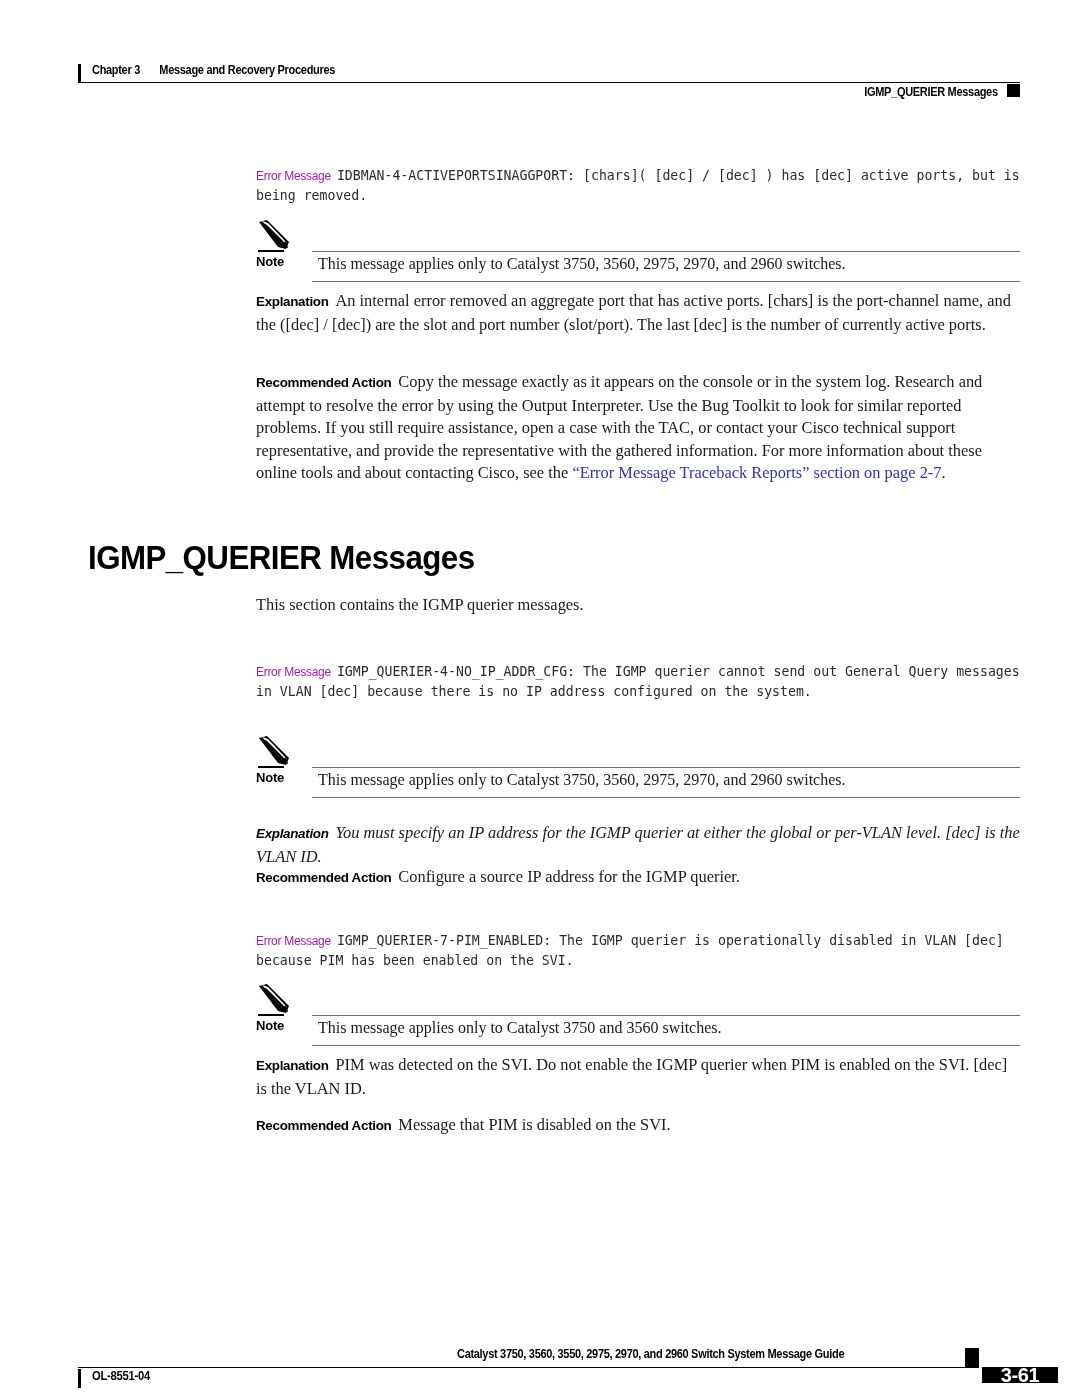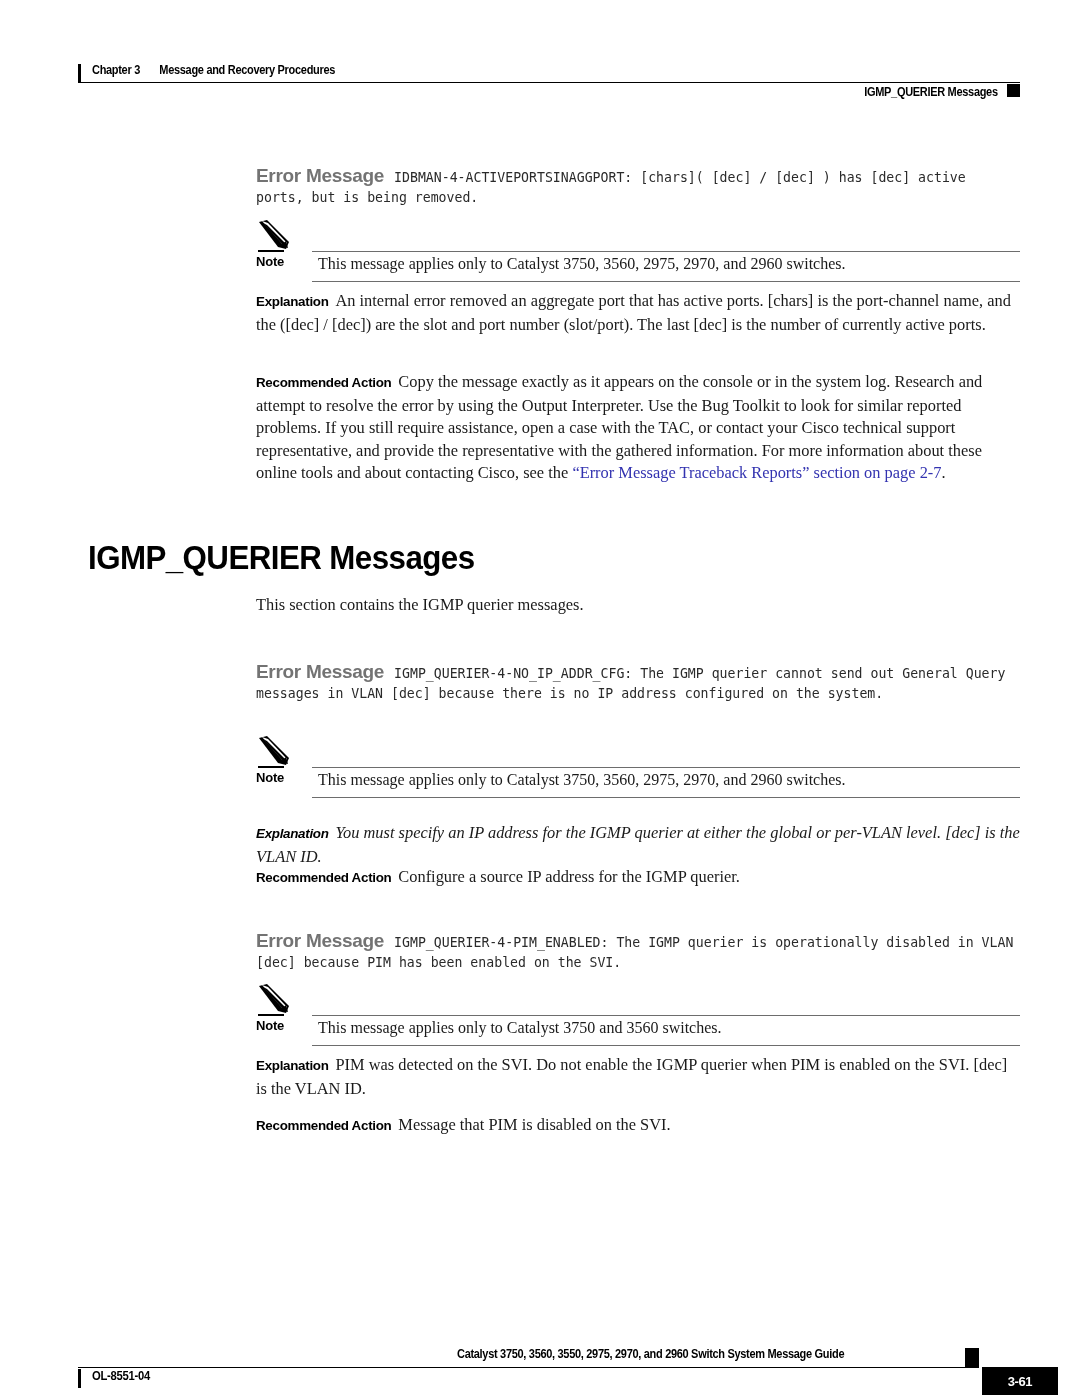--- a/index.html
+++ b/index.html
@@ -94,23 +94,23 @@
 
   .errmsg {
     font-family: "DejaVu Sans Mono", monospace;
     font-size: 13.2px;
     line-height: 20.4px;
     color: #2a2a2a;
     text-indent: 0;
   }
   .errmsg .lbl {
     font-family: "Liberation Sans", sans-serif;
-    font-weight: bold;
-    font-size: 19px;
-    color: #737373;
+    font-weight: normal;
+    font-size: 12px;
+    color: #a21caf;
     letter-spacing: -0.3px;
   }
   .errmsg .lbl::after { content: "\00a0\00a0"; }
 
   .para {
     font-family: "Liberation Serif", serif;
     font-size: 16.4px;
     line-height: 22.6px;
     color: #1a1a1a;
     text-align: left;
@@ -253,26 +253,26 @@
     top: 9px;
     width: 14px;
     height: 20px;
     background: #000000;
   }
   .footer-pagebox {
     position: absolute;
     left: 904px;
     top: 28px;
     width: 76px;
-    height: 28px;
+    height: 16px;
     background: #000000;
     color: #ffffff;
     font-family: "Liberation Sans", sans-serif;
     font-weight: bold;
-    font-size: 13px;
+    font-size: 20px;
     letter-spacing: -0.4px;
     display: flex;
     align-items: center;
     justify-content: center;
   }
 </style>
 </head>
 <body>
 
 <div class="page">
@@ -343,21 +343,21 @@
 
     <div class="block para" style="top:796px;font-style:italic;">
       <span class="lbl">Explanation</span><span>You must specify an IP address for the IGMP querier at either the global or per-VLAN level. [dec] is the VLAN ID.</span>
     </div>
 
     <div class="block para" style="top:840px;">
       <span class="lbl">Recommended Action</span><span>Configure a source IP address for the IGMP querier.</span>
     </div>
 
     <div class="block errmsg" style="top:905px;">
-      <span class="lbl">Error Message</span><span>IGMP_QUERIER-4-PIM_ENABLED: The IGMP querier is operationally disabled in VLAN [dec] because PIM has been enabled on the SVI.</span>
+      <span class="lbl">Error Message</span><span>IGMP_QUERIER-7-PIM_ENABLED: The IGMP querier is operationally disabled in VLAN [dec] because PIM has been enabled on the SVI.</span>
     </div>
 
     <div class="note" style="top:958px;">
       <div class="note-icon">
         <svg width="34" height="30" viewBox="0 0 34 30" xmlns="http://www.w3.org/2000/svg">
           <polygon points="1,2 9,0 31,22 28,29 20,27" fill="#000000"></polygon>
           <polygon points="4,1 10,3 29,23 26,26" fill="#ffffff"></polygon>
           <polygon points="5,3 9,5 27,23 25,25" fill="#000000"></polygon>
           <polygon points="22,26 30,28 28,21" fill="#000000"></polygon>
         </svg>

